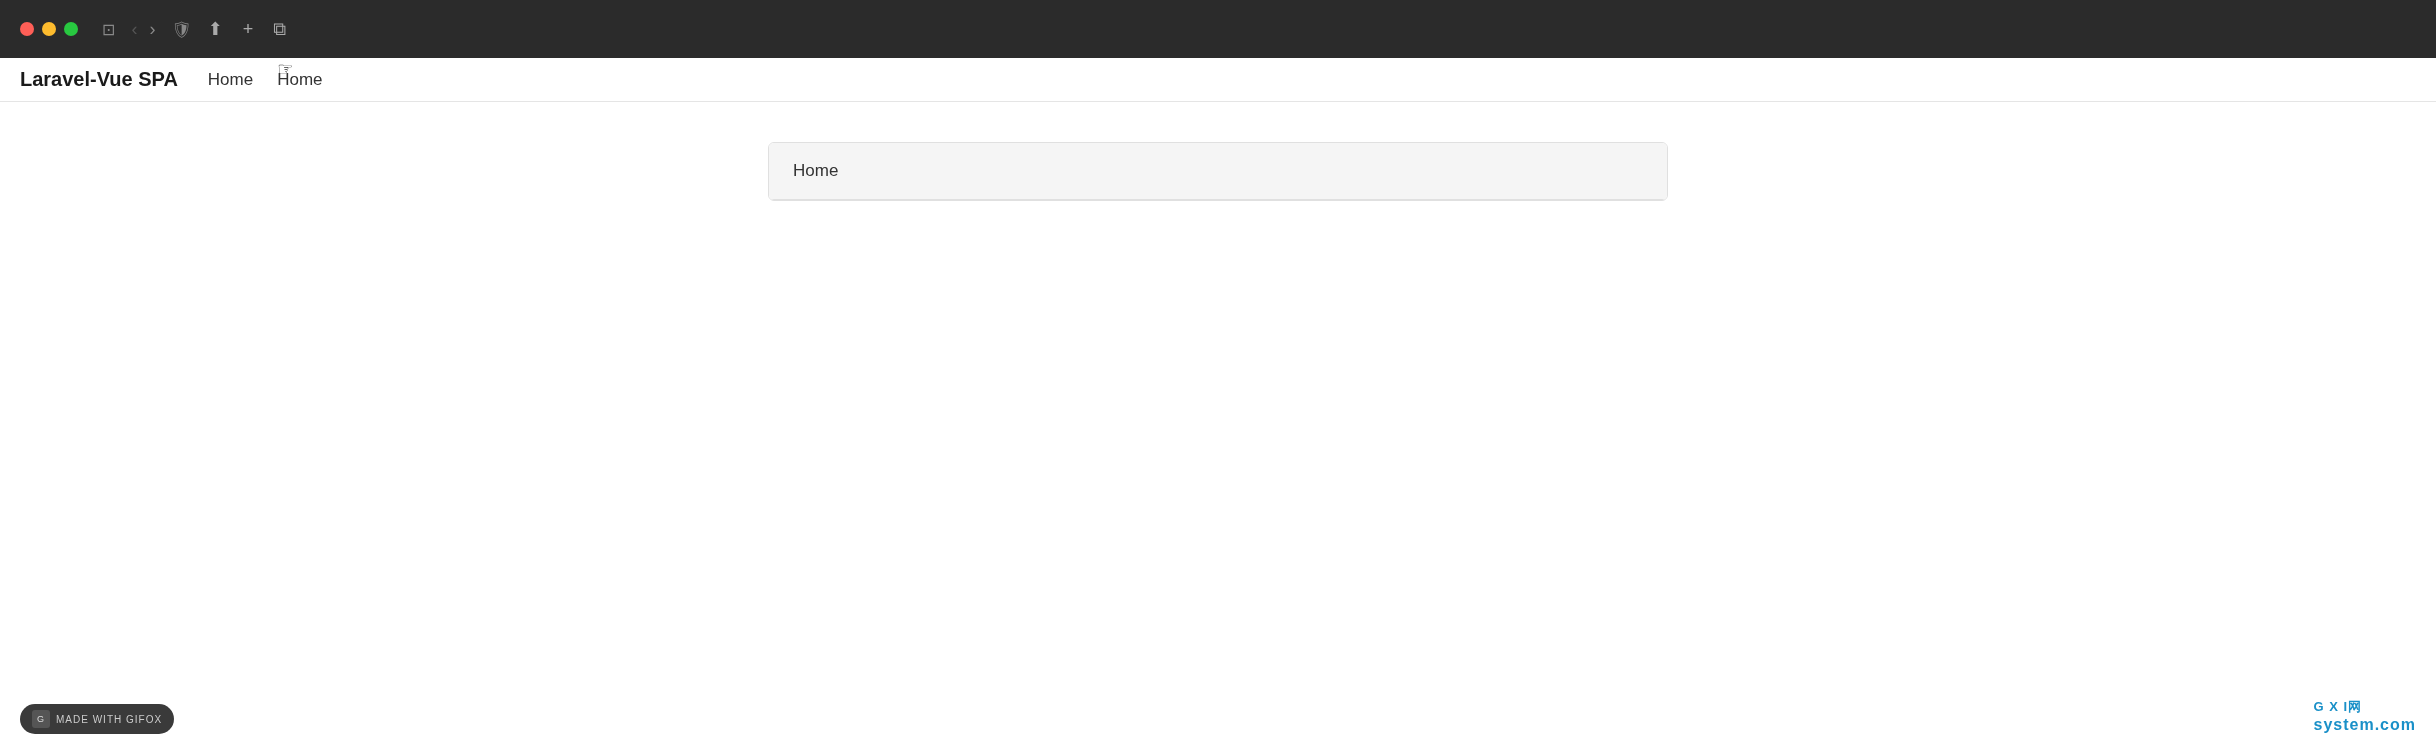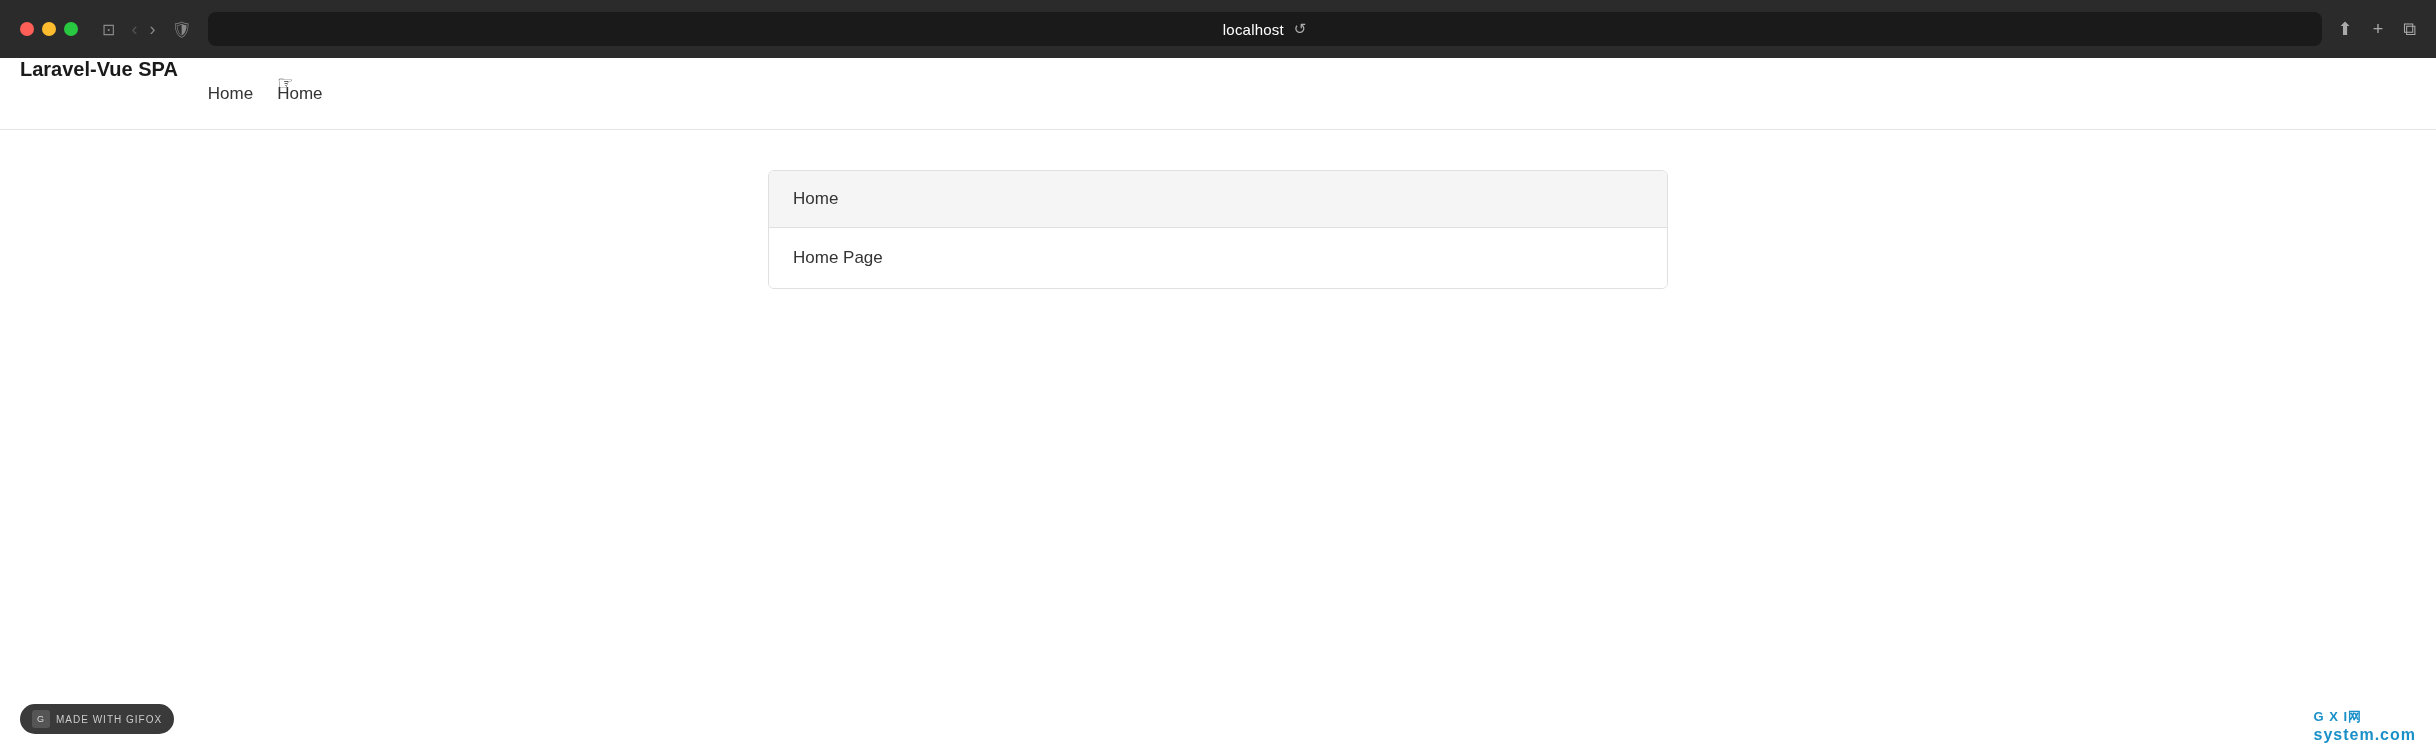--- a/index.html
+++ b/index.html
@@ -105,22 +105,23 @@
     
     .app-content {
       background: #ffffff;
       height: calc(754px - 58px);
       position: relative;
     }
 
     
     .app-navbar {
       display: flex;
+      align-items: center;
       padding: 0 20px;
-      height: 72px;
+      height: 44px;
       border-bottom: 1px solid #e5e5e5;
       background: #ffffff;
     }
 
     .app-brand {
       font-size: 20px;
       font-weight: 600;
       color: #1a1a1a;
       margin-right: 30px;
     }
@@ -210,21 +211,21 @@
       display: flex;
       align-items: center;
       justify-content: center;
       font-size: 9px;
       color: #ddd;
     }
 
     
     .gxi-watermark {
       position: absolute;
-      bottom: 10px;
+      bottom: 20px;
       right: 20px;
       font-size: 13px;
       color: #1a90c8;
       font-weight: bold;
       letter-spacing: 1px;
     }
 
     .gxi-sub {
       font-size: 16px;
       color: #1a90c8;
@@ -242,24 +243,20 @@
 
   <div class="browser-sidebar-toggle">⊡</div>
 
   <div class="nav-arrows">
     <span class="nav-arrow disabled">‹</span>
     <span class="nav-arrow">›</span>
   </div>
 
   <span class="shield-icon">🛡</span>
 
-  <div class="address-bar">
-    <span class="address-text">localhost</span>
-    <span class="reload-btn">↺</span>
-  </div>
 
   <div class="browser-actions">
     <span class="browser-action-btn">⬆</span>
     <span class="browser-action-btn">+</span>
     <span class="browser-action-btn">⧉</span>
   </div>
 </div>
 
 <div class="app-content">
 
@@ -272,23 +269,20 @@
         <span>Home</span>
       </a>
     </div>
   </nav>
 
   <div class="main-content">
     <div class="content-card">
       <div class="card-header">
         <span class="card-header-text">Home</span>
       </div>
-      <div class="card-body">
-        <span class="card-body-text">Home Page</span>
-      </div>
     </div>
   </div>
 
   <div class="footer-watermark">
     <div class="gifox-icon">G</div>
     <span>MADE WITH GIFOX</span>
   </div>
 
   <div class="gxi-watermark">
     <div>G X I网</div>

